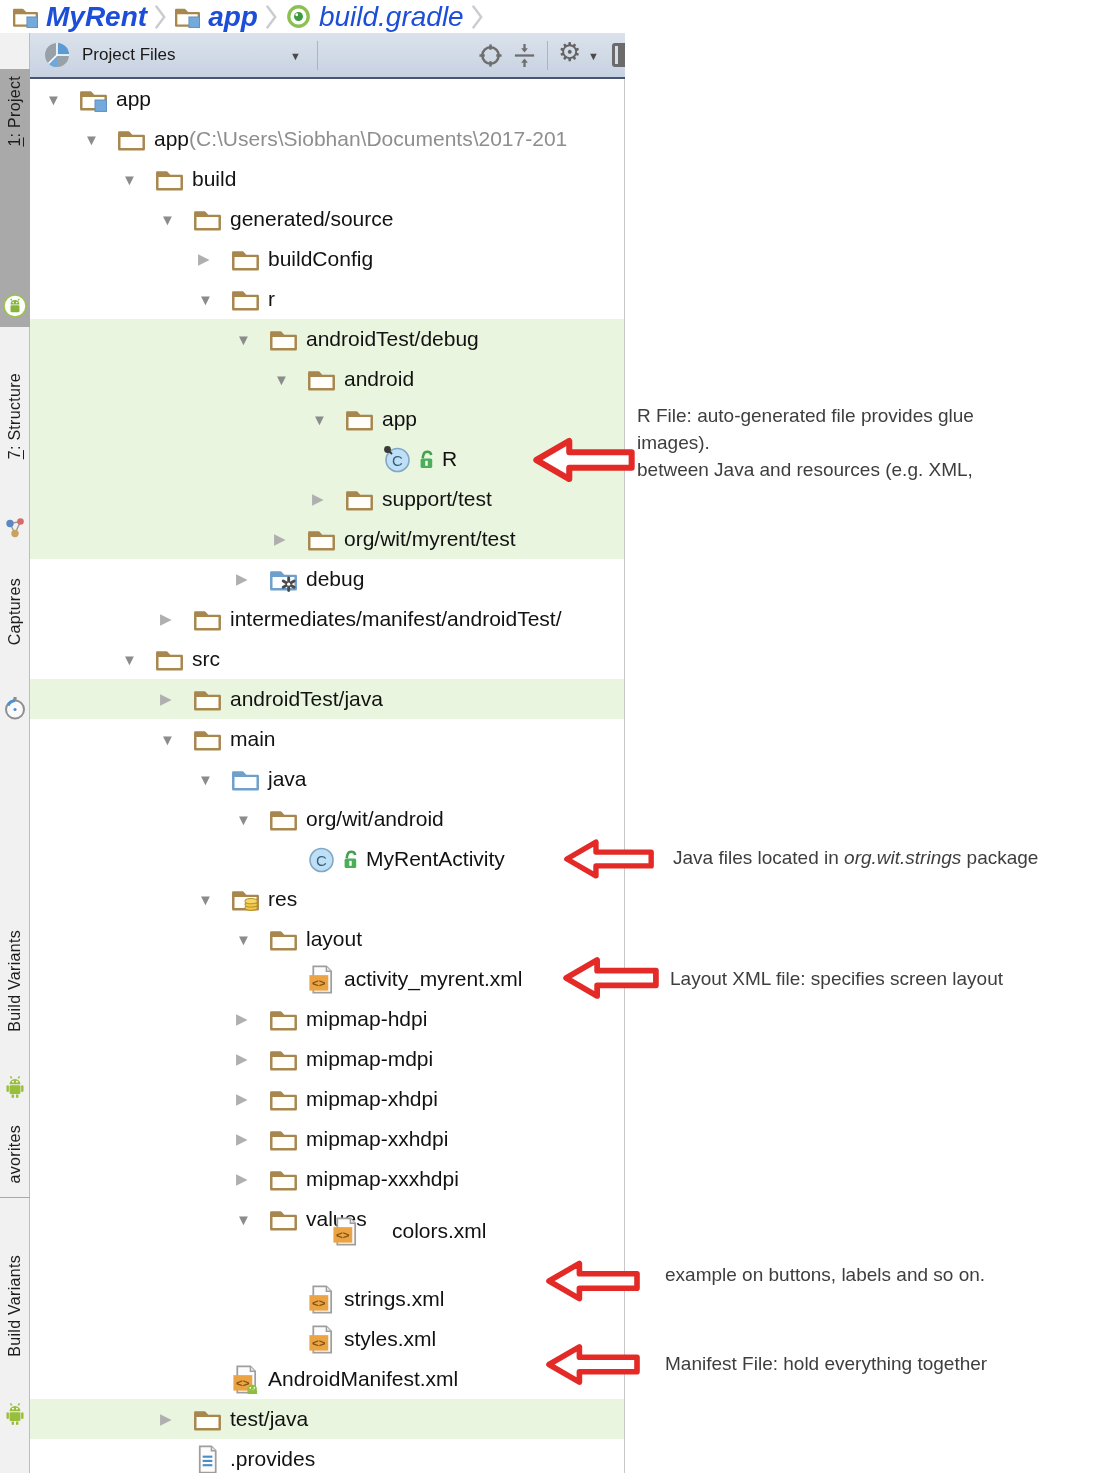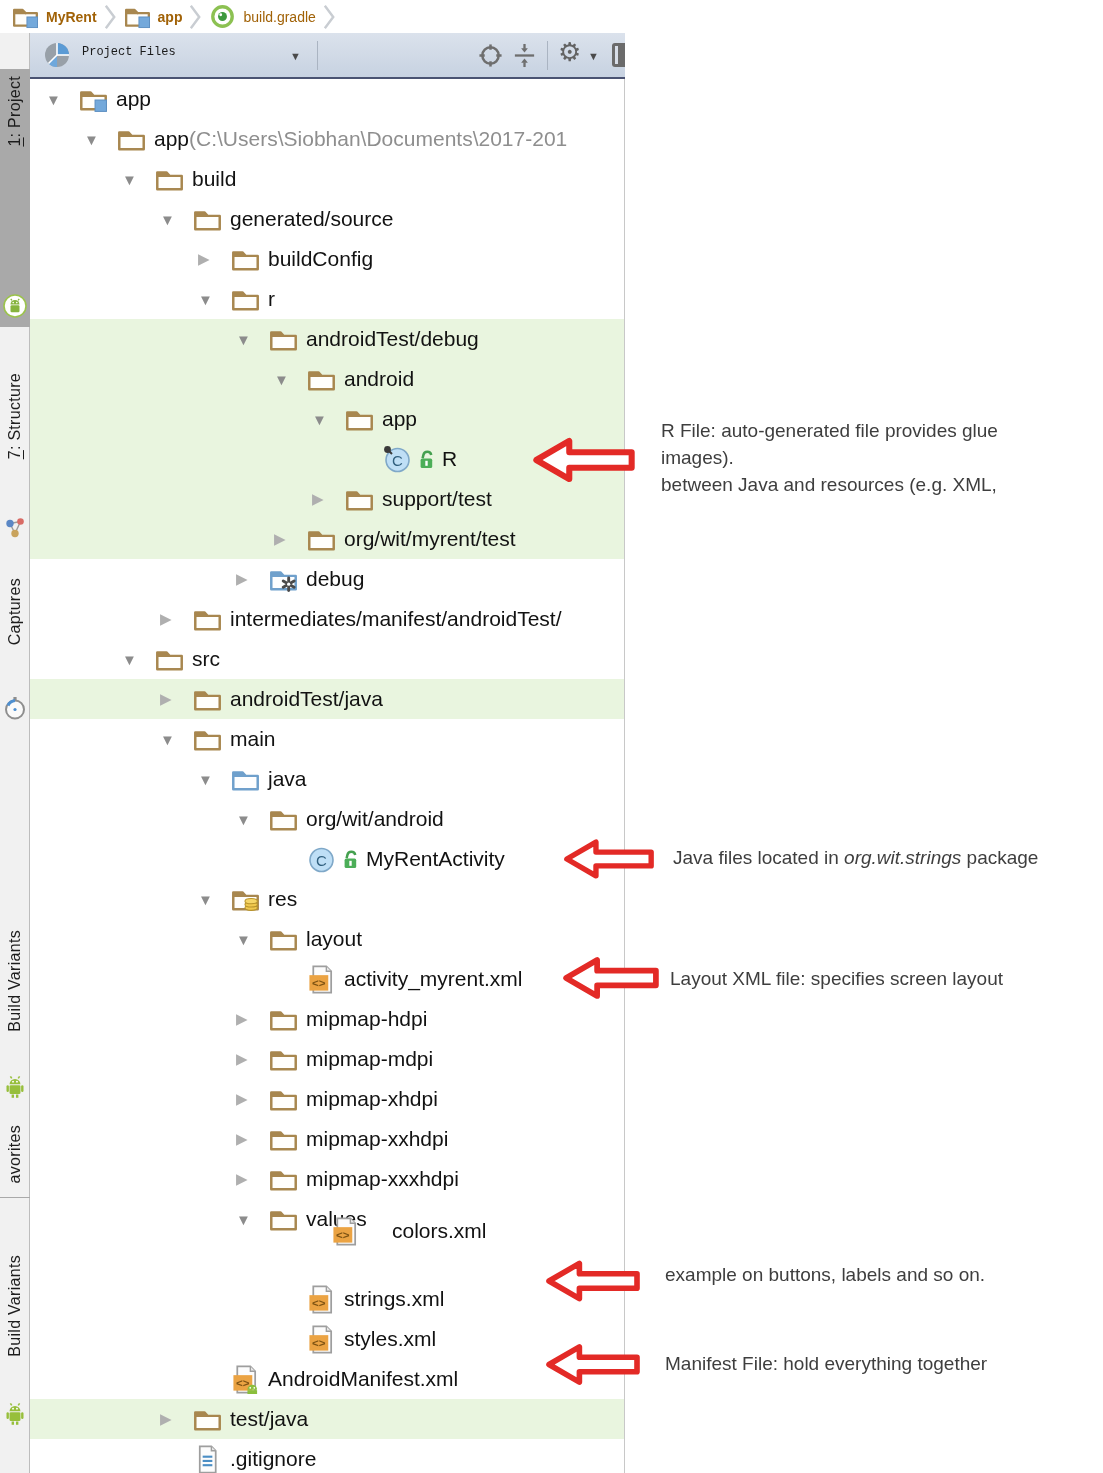--- a/index.html
+++ b/index.html
@@ -3,40 +3,40 @@
 <meta charset="utf-8">
 <style>
   html,body{margin:0;padding:0;}
   body{width:1103px;height:1473px;position:relative;overflow:hidden;background:#fff;
        font-family:"Liberation Sans",sans-serif;}
   svg{display:block}
   
   .crumbbar{position:absolute;left:0;top:0;width:1103px;height:33px;background:#fff;
             display:flex;align-items:center;padding-left:12px;box-sizing:border-box;}
   .crumb{display:flex;align-items:center;gap:7px;}
-  .crumb .lbl{font-size:14px;color:#a16207;}
+  .crumb .lbl{font-size:28px;color:#1d4ed8;font-style:italic;}
   .crumb.bold .lbl{font-weight:bold;}
   .cicon{width:27px;height:25px;}
   .chev{width:13px;height:28px;margin:0 7px;}
   
   .toolbarleft{position:absolute;left:0;top:33px;width:30px;height:1440px;background:#F1F1F1;
                border-right:1px solid #BDBDBD;box-sizing:border-box;}
   .sbitem{position:absolute;left:0;width:30px;display:flex;flex-direction:column;align-items:center;
           padding-top:7px;box-sizing:border-box;}
   .sbitem.active{background:#A9A9A9;}
   .vtext{writing-mode:vertical-rl;transform:rotate(180deg);font-size:16px;color:#1d1d1d;
          white-space:nowrap;letter-spacing:.3px;}
   .vtext .u{text-decoration:underline;}
   .sbicon{width:24px;height:24px;margin-top:auto;margin-bottom:9px;}
   .sbdivider{position:absolute;left:0;top:1197px;width:30px;height:1px;background:#A9A9A9;}
   
   .ptoolbar{position:absolute;left:30px;top:33px;width:595px;height:46px;box-sizing:border-box;
             background:linear-gradient(#DBE2EC,#C7D2E1);border-bottom:2px solid #4A5372;}
   .scopepie{position:absolute;left:14px;top:9px;width:26px;height:26px;}
-  .tb-title{position:absolute;left:52px;top:12px;font-size:12px;color:#1A1A1A;font-family:Liberation Mono, monospace;}
+  .tb-title{position:absolute;left:52px;top:12px;font-size:17px;color:#1A1A1A;}
   .tb-dd{position:absolute;left:260px;top:17px;font-size:11px;color:#4A4A4A;}
   .tb-sep{position:absolute;top:8px;width:1px;height:29px;background:#AAB4C2;}
   .tbicon{position:absolute;top:10px;width:25px;height:25px;}
   .gear{position:absolute;left:528px;top:6px;font-size:26px;color:#636363;
         font-family:"DejaVu Sans",sans-serif;line-height:1;}
   .gear-dd{position:absolute;left:558px;top:17px;font-size:11px;color:#4A4A4A;}
   .hidepanel{position:absolute;left:582px;top:10px;width:13px;height:24px;background:#6B6B6B;
              border-radius:3px 0 0 3px;}
   .hidepanel:after{content:"";position:absolute;left:3px;top:3px;width:3px;height:18px;background:#D8DEE8;}
   
@@ -541,29 +541,29 @@
       <svg class="ticon">
         <use href="#sym-folder"></use>
       </svg>
       <span class="tlabel">test/java</span>
     </div>
     <div class="trow" style="top: 1360px; padding-left: 127px;">
       <span class="slot none"></span>
       <svg class="ticon">
         <use href="#sym-textfile"></use>
       </svg>
-      <span class="tlabel">.gitignore</span>
+      <span class="tlabel">.provides</span>
     </div>
   </div>
 
 <div id="anns">
     <svg class="ann-arrow" style="left: 526px; top: 434px; width: 116px; height: 52px;">
       <use href="#sym-arrow"></use>
     </svg>
-    <div class="ann-text" style="left: 637px; top: 417px; margin-left: 24px;">
+    <div class="ann-text" style="left: 637px; top: 402px;">
       <div><span>R File: auto-generated file provides glue</span></div>
       <div><span>images).</span></div>
       <div><span>between Java and resources (e.g. XML,</span></div>
     </div>
     <svg class="ann-arrow" style="left: 562px; top: 836px; width: 94px; height: 46px;">
       <use href="#sym-arrow"></use>
     </svg>
     <div class="ann-text" style="left: 673px; top: 844px;">
       <div><span>Java files located in </span><span class="it">org.wit.strings</span><span> package</span></div>
     </div>

